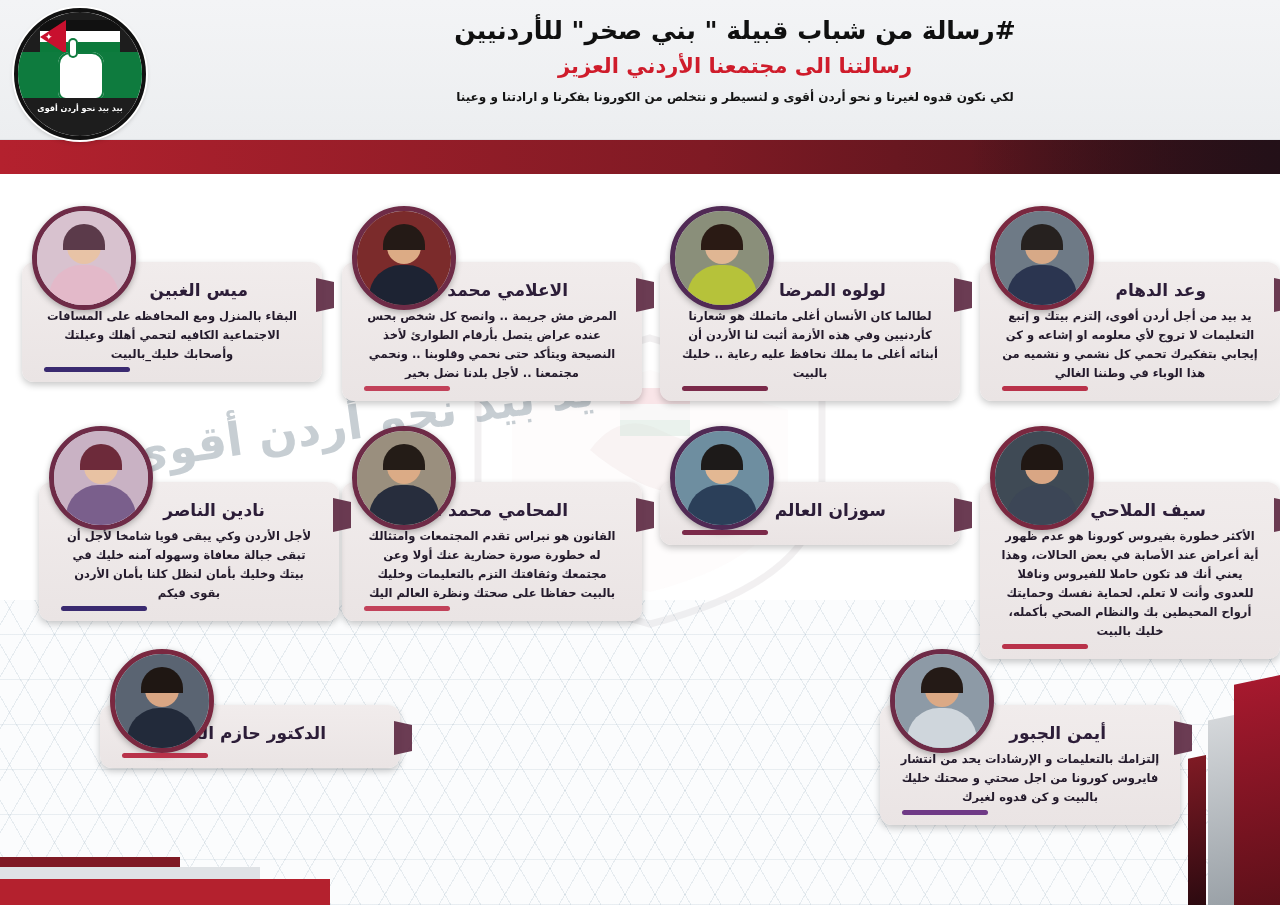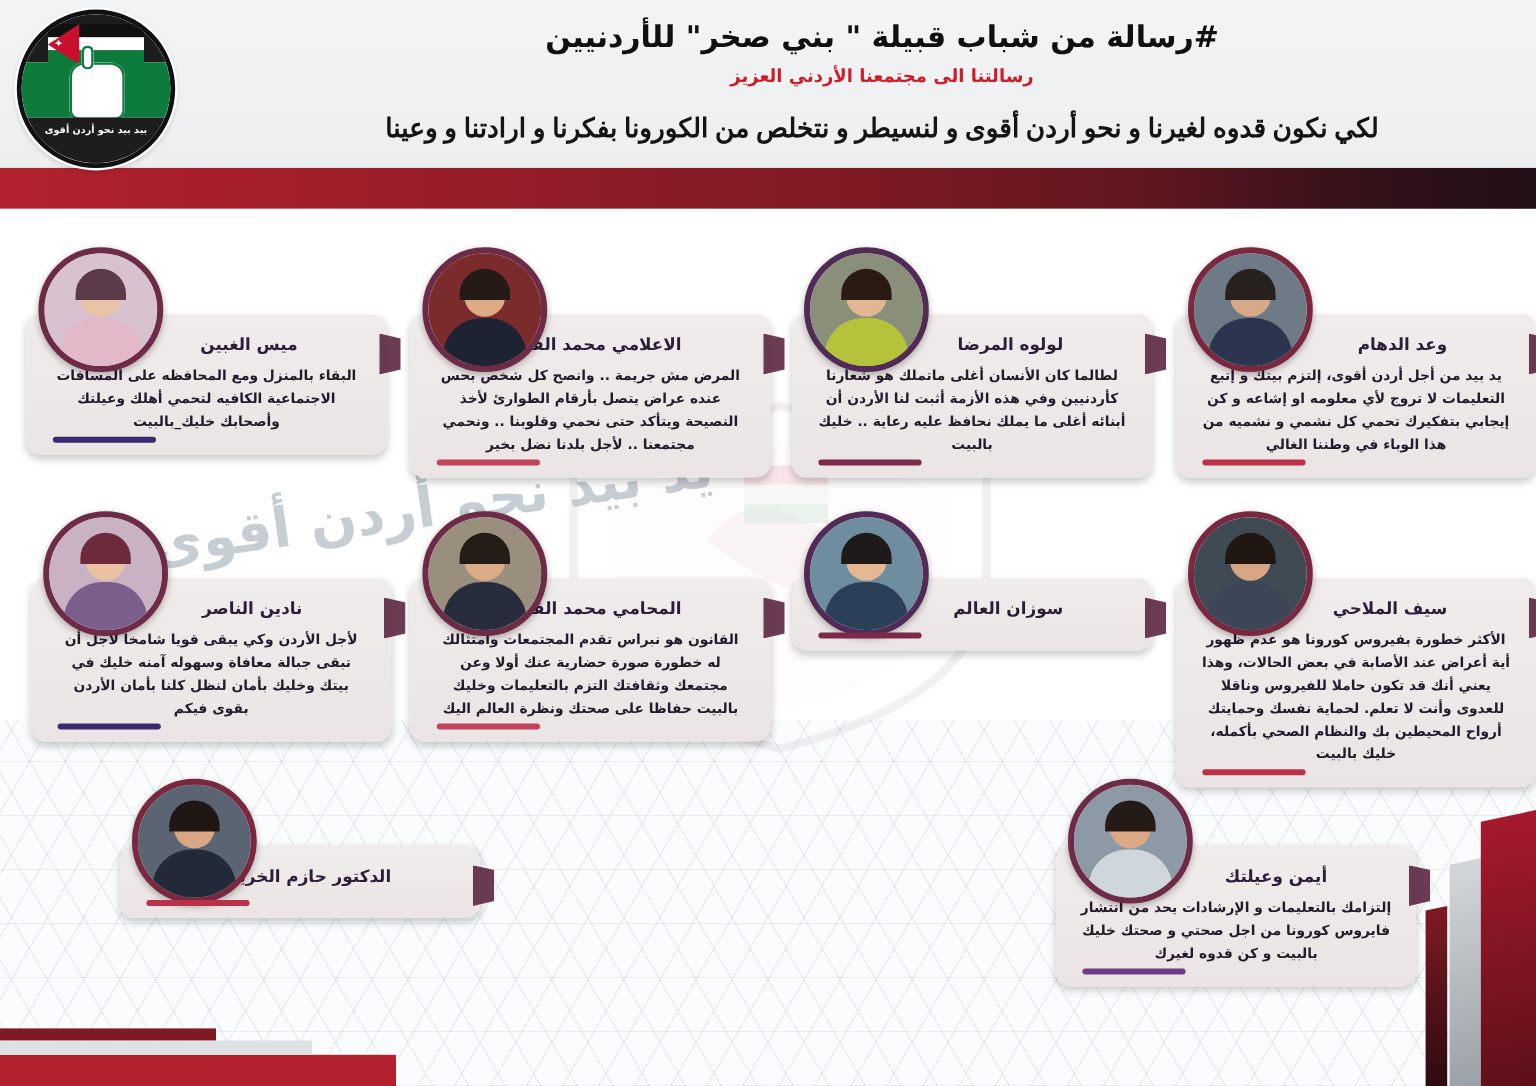--- a/index.html
+++ b/index.html
@@ -56,30 +56,29 @@
     text-align: center;
   }
   .h-title {
     font-size: 25px;
     font-weight: bold;
     color: #101010;
     letter-spacing: .2px;
   }
   .h-sub {
     margin-top: 9px;
-    font-size: 15px;
+    font-size: 21px;
     font-weight: bold;
     color: #cf1c2b;
   }
   .h-line {
-    margin-top: 22px;
-    font-size: 22px;
+    margin-top: 12px;
+    font-size: 12px;
     font-weight: bold;
     color: #141414;
-    font-family: Liberation Serif, serif;
   }
   .header-stripe {
     position: absolute;
     left: 0; top: 140px;
     width: 1280px; height: 34px;
     background: linear-gradient(90deg,#b4212e 0%, #7f1a24 55%, #3a1118 100%);
   }
   .header-stripe:after {
     content:"";
     position: absolute; right: 0; top: 0;
@@ -169,21 +168,21 @@
   .card .ribbon {
     position: absolute;
     right: -12px; top: 16px;
     width: 18px; height: 34px;
     background: #5b2740;
     clip-path: polygon(0 0, 100% 12%, 100% 88%, 0 100%);
     opacity: .9;
   }
   .card .name {
     text-align: right;
-    font-size: 14px;
+    font-size: 17px;
     font-weight: bold;
     color: #2c1d38;
     margin: 6px 0 7px 0;
     padding-right: 58px;
     line-height: 1.2;
   }
   .card .body {
     text-align: center;
     font-size: 11.5px;
     line-height: 1.65;
@@ -373,21 +372,21 @@
         <div class="torso" style="background:#272d3d"></div>
         <div class="head" style="background:#dbab86"></div>
         <div class="hair" style="background:#241c17"></div>
       </div>
     </div>
     <div class="name">المحامي محمد القضاه</div>
     <div class="body">القانون هو نبراس تقدم المجتمعات وامتثالك له خطورة صورة حضارية عنك أولا وعن مجتمعك وثقافتك التزم بالتعليمات وخليك بالبيت حفاظا على صحتك ونظرة العالم اليك</div>
     <div class="underline" style="background:#c2425a"></div>
   </div>
 
-  <div class="card" style="left:26px; top:482px;">
+  <div class="card" style="left:39px; top:482px;">
     <div class="ribbon"></div>
     <div class="avatar av-top" style="border-color:#6e2b47">
       <div class="ph">
           <div class="bg" style="background:#c9b2c4"></div>
         <div class="torso" style="background:#7a5f8c"></div>
         <div class="head" style="background:#e8c2a3"></div>
         <div class="hair" style="background:#6d2a3a"></div>
       </div>
     </div>
     <div class="name">نادين الناصر</div>
@@ -412,21 +411,21 @@
   <div class="card" style="left:880px; top:705px;">
     <div class="ribbon"></div>
     <div class="avatar av-top" style="border-color:#6e2b47">
       <div class="ph">
           <div class="bg" style="background:#8d9aa6"></div>
         <div class="torso" style="background:#cfd6dc"></div>
         <div class="head" style="background:#dba985"></div>
         <div class="hair" style="background:#241a16"></div>
       </div>
     </div>
-    <div class="name">أيمن وعيلتك</div>
+    <div class="name">أيمن الجبور</div>
     <div class="body">إلتزامك بالتعليمات و الإرشادات يحد من انتشار فايروس كورونا من اجل صحتي و صحتك خليك بالبيت و كن قدوه لغيرك</div>
     <div class="underline" style="background:#6f3a86"></div>
   </div>
 
   <div class="corner-bl">
     <div class="b1"></div>
       <div class="b2"></div>
       <div class="b3"></div>
   </div>
   <div class="corner-br">

